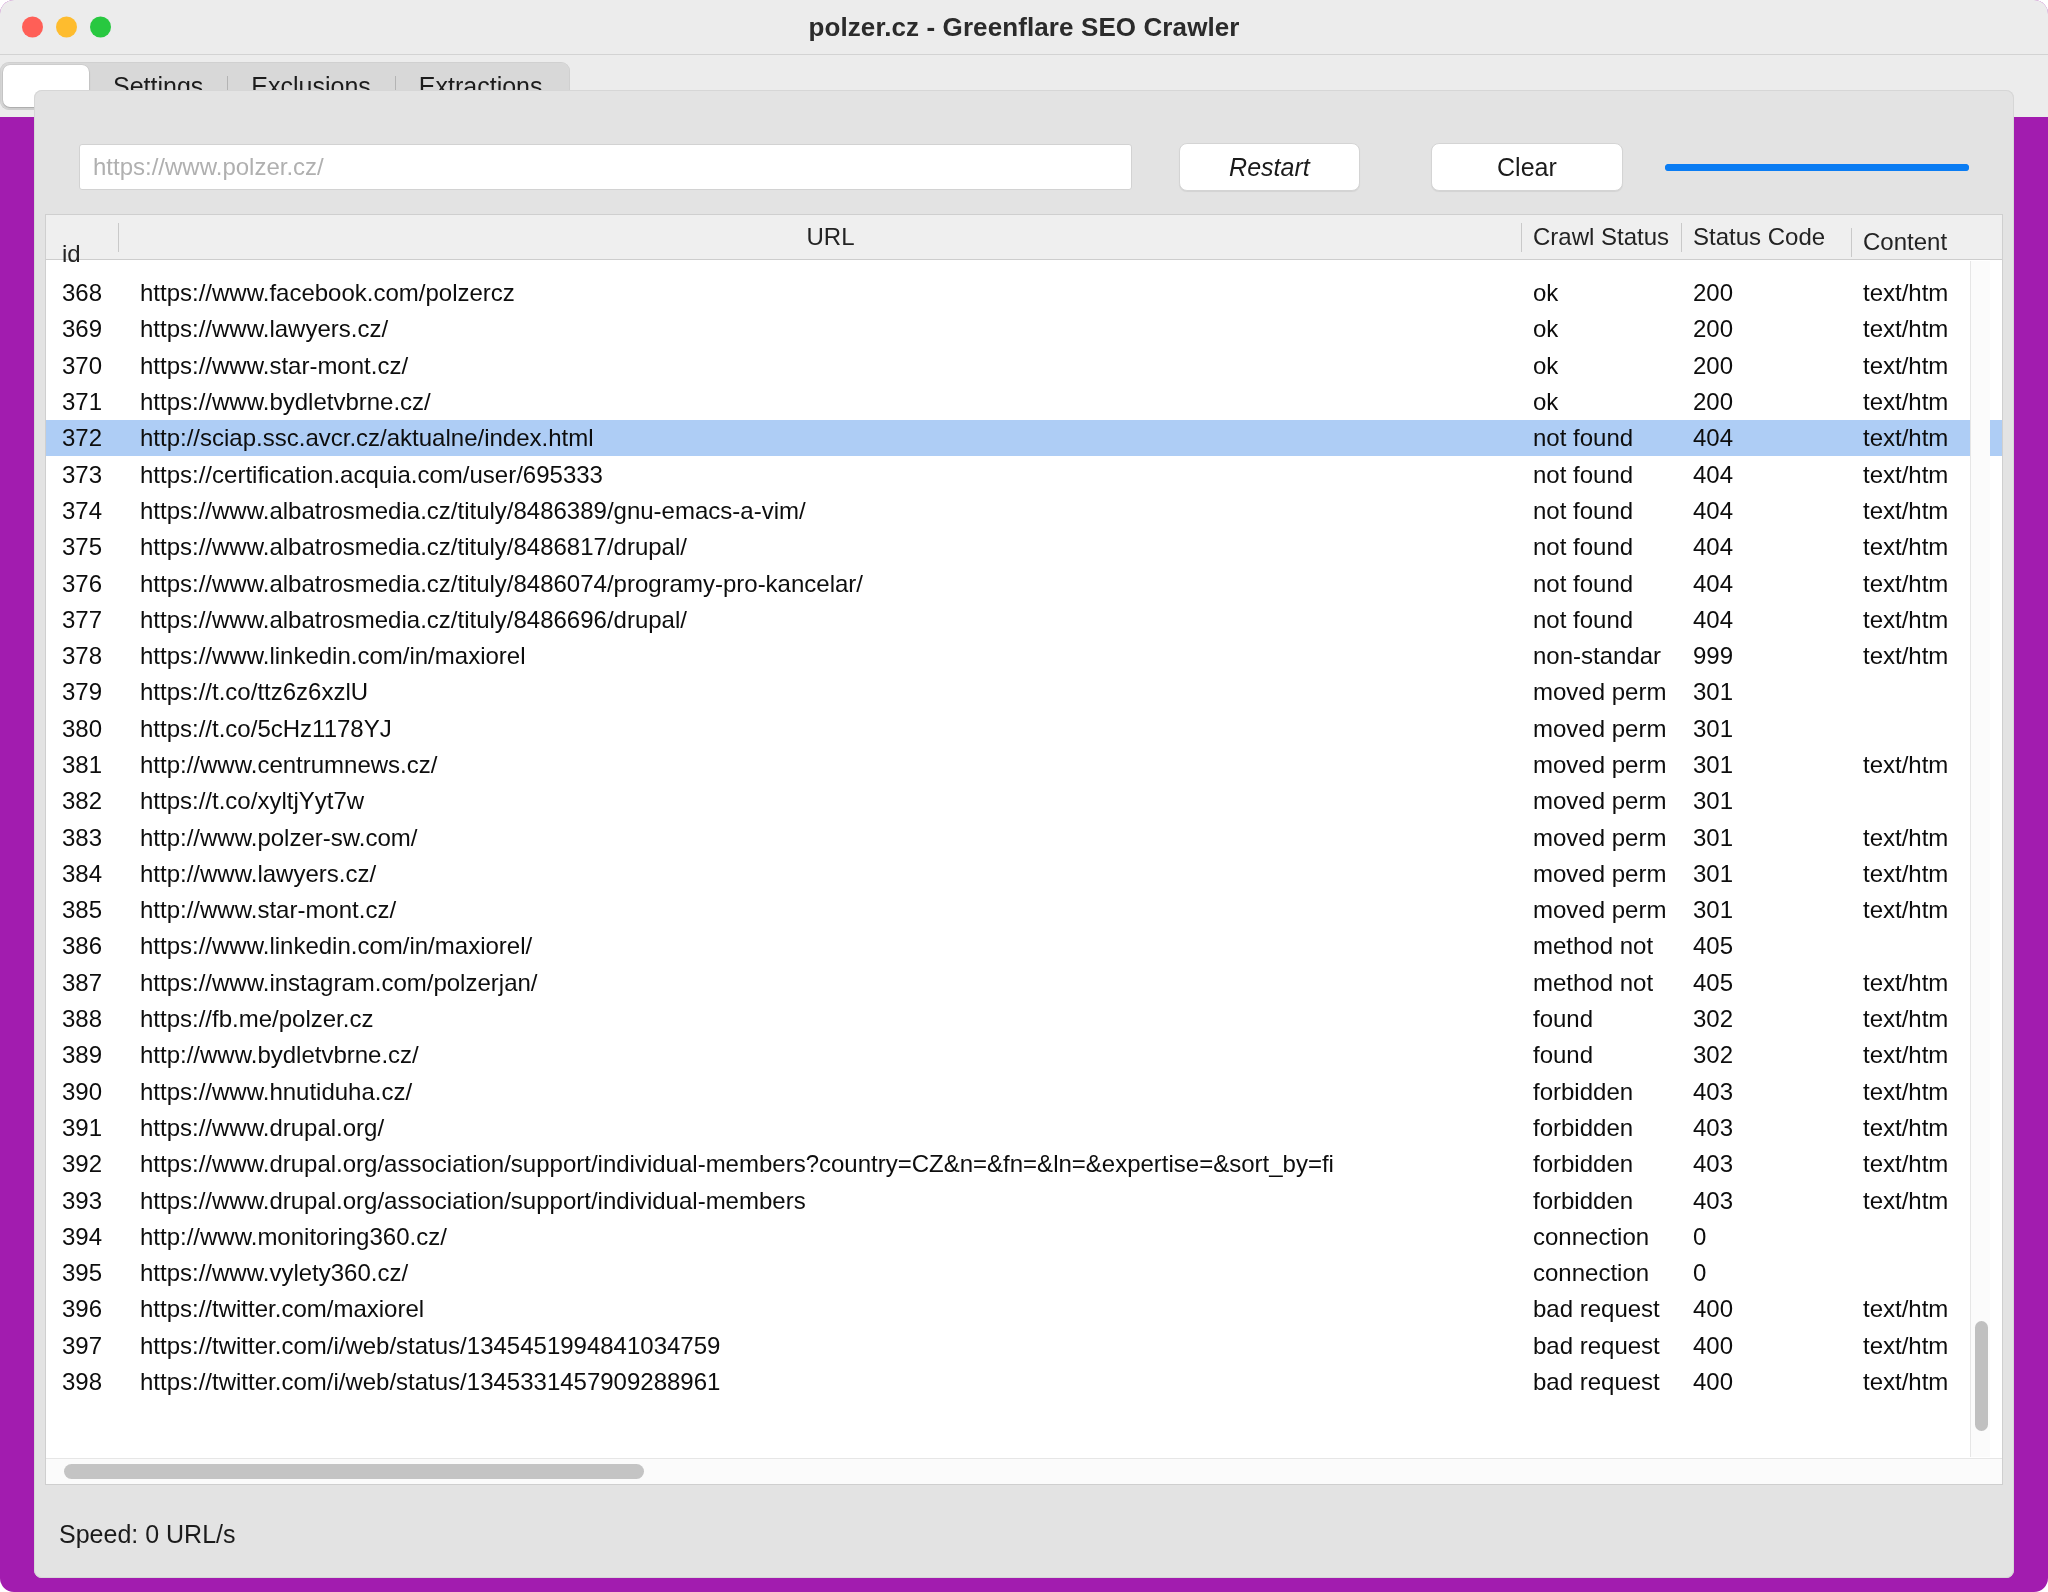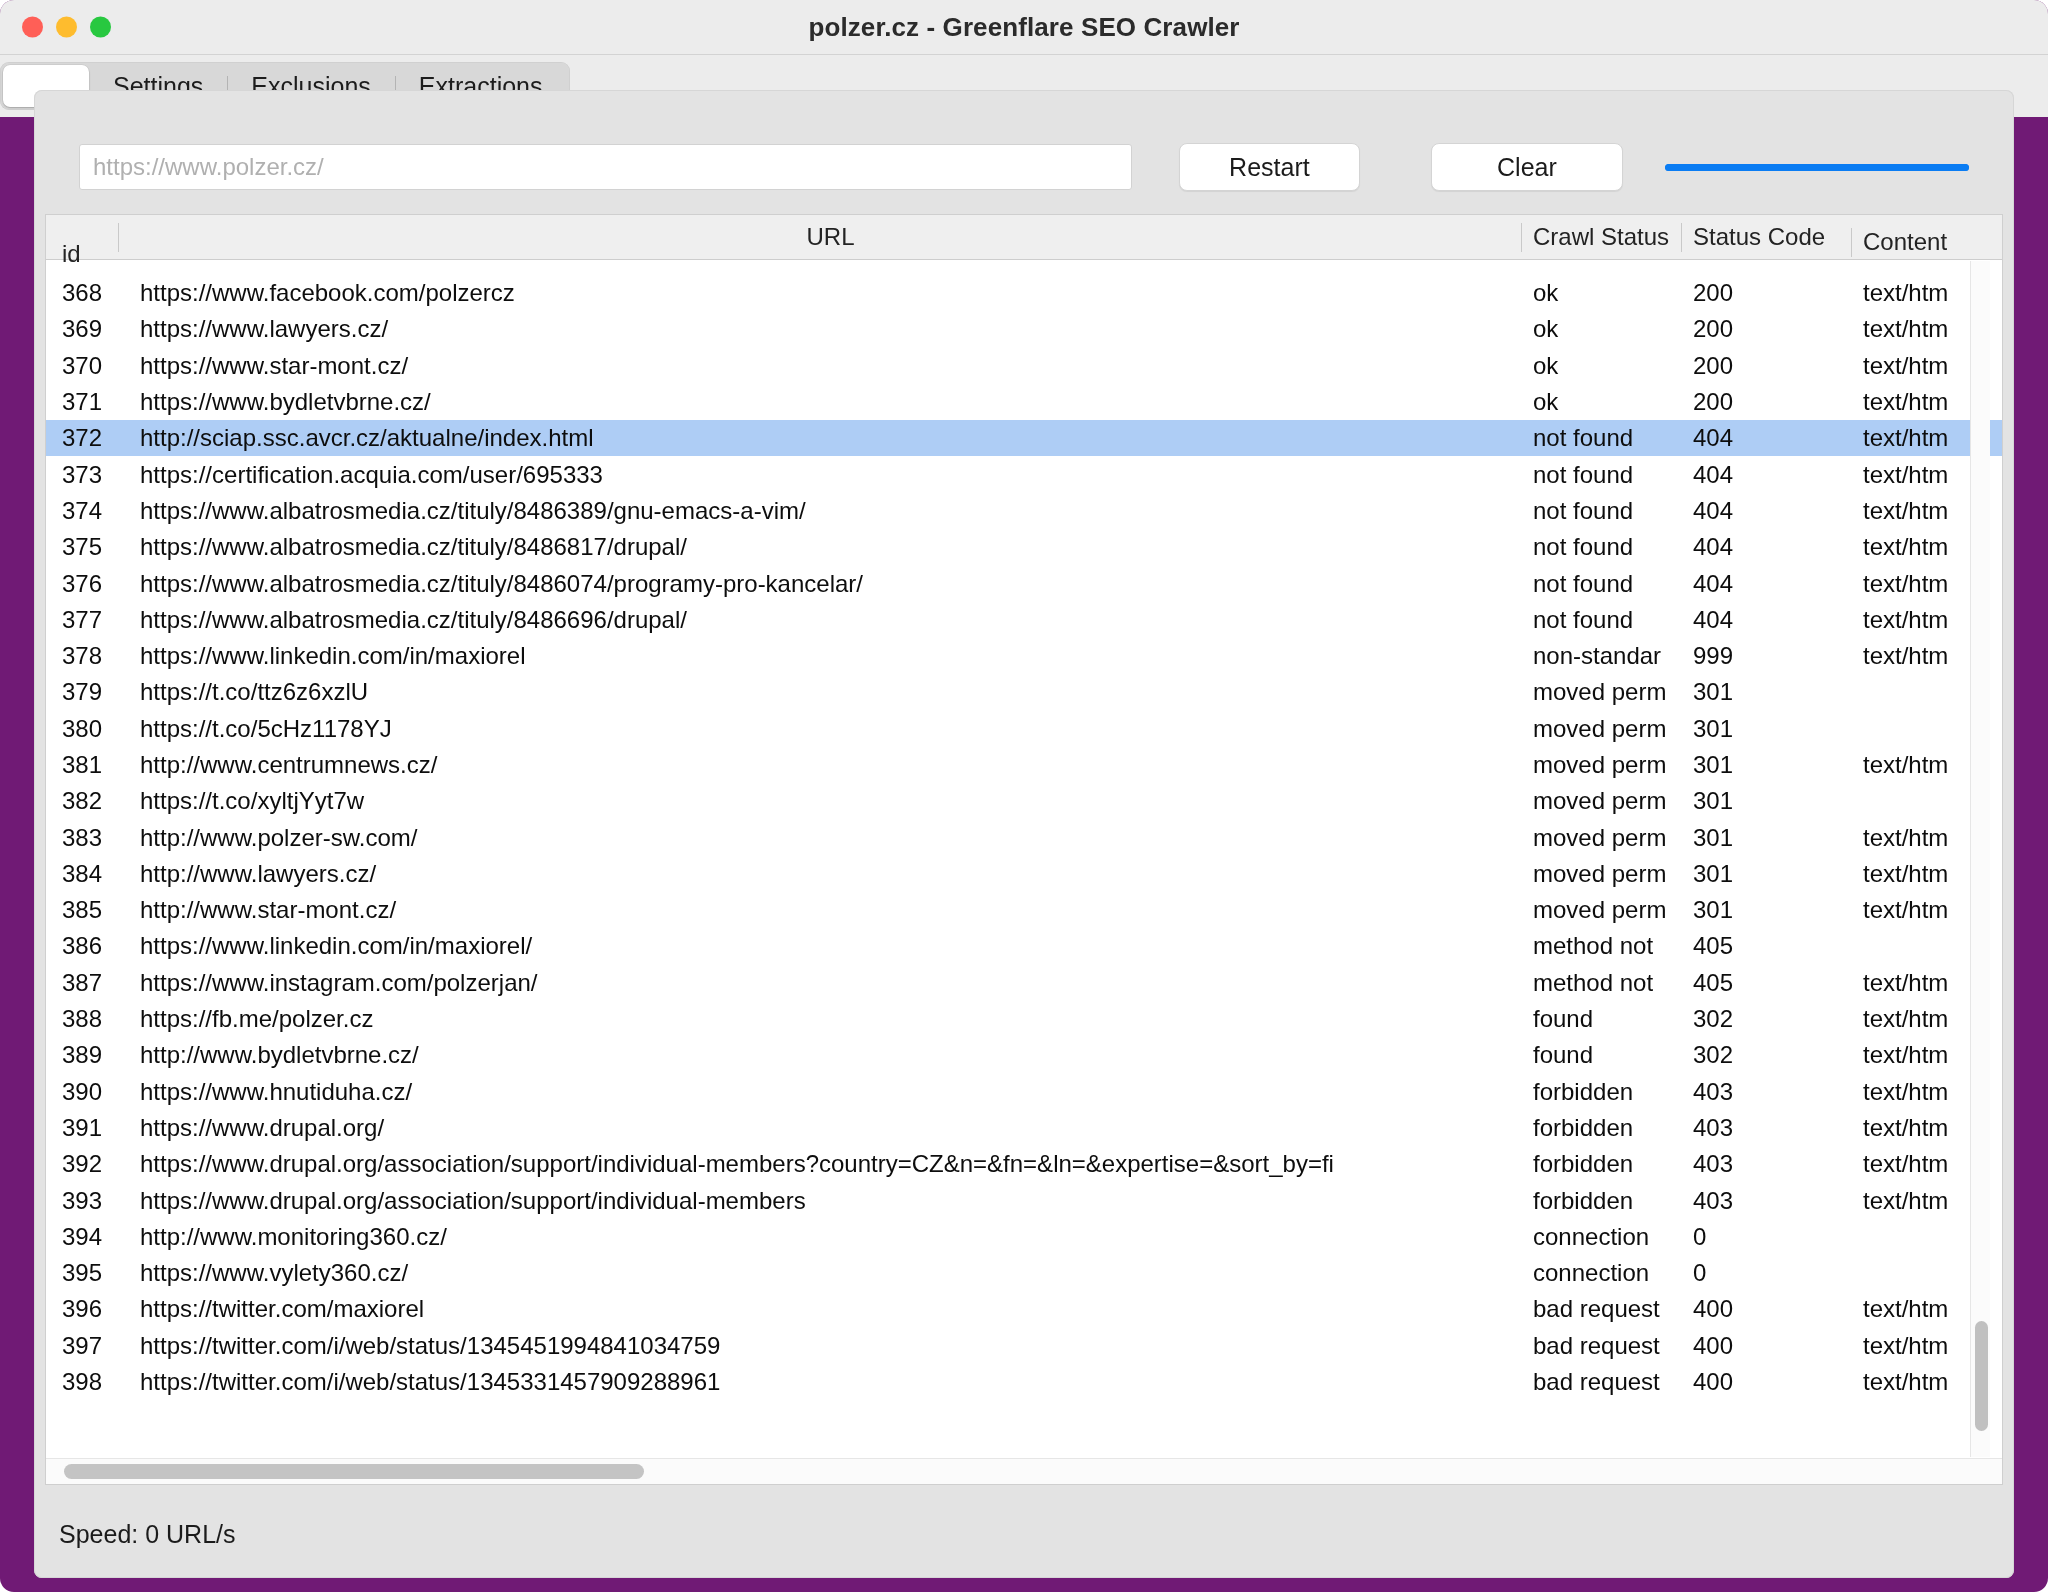--- a/index.html
+++ b/index.html
@@ -6,21 +6,21 @@
   html, body {
     width: 2048px; height: 1592px;
     background: #ffffff;
     font-family: "Liberation Sans", sans-serif;
     -webkit-font-smoothing: antialiased;
   }
 
   .window {
     position: relative;
     width: 2048px; height: 1592px;
-    background: #701a75;
+    background: #a21caf;
     border-radius: 14px;
     overflow: hidden;
   }
 
   
   .titlebar {
     position: relative;
     height: 55px;
     background: #ececec;
     border-bottom: 1px solid #d3d3d3;
@@ -108,21 +108,21 @@
   .btn {
     height: 48px;
     background: #ffffff;
     border: 1px solid #d4d4d4;
     border-radius: 8px;
     font-size: 25px; color: #1b1b1b;
     font-family: "Liberation Sans", sans-serif;
     box-shadow: 0 1px 1px rgba(0,0,0,0.07);
     cursor: default;
   }
-  .btn.restart { width: 182px; margin-left: 47px; }
+  .btn.restart { width: 182px; margin-left: 47px; font-style: italic; }
   .btn.clear   { width: 192px; margin-left: 71px; }
 
   .progress {
     margin-left: 42px;
     width: 305px; height: 7px;
     background: #0a7cf3;
     border-radius: 4px;
     position: relative;
     overflow: hidden;
   }

